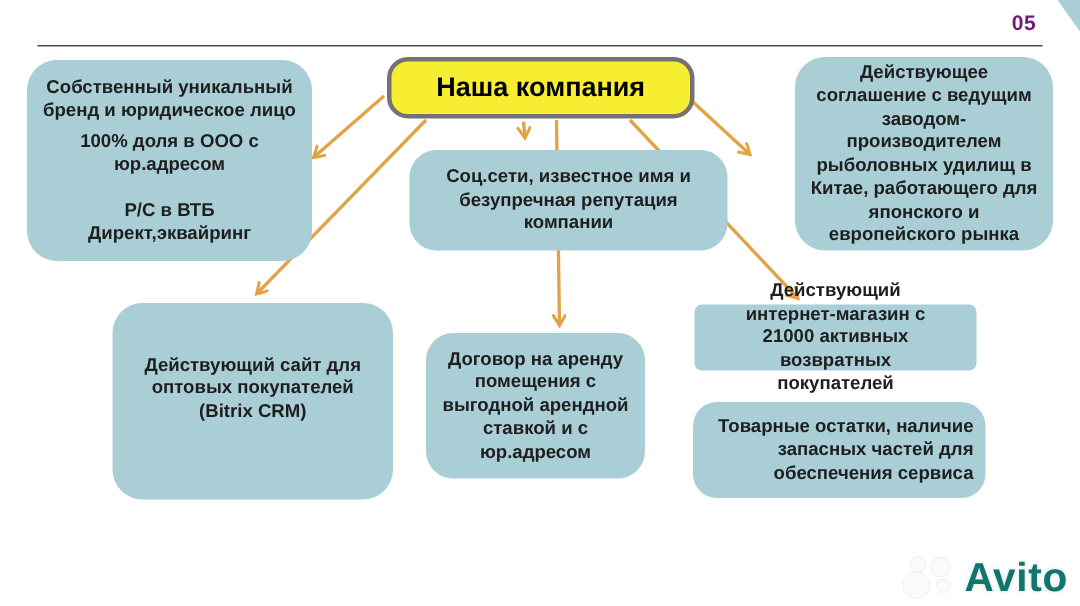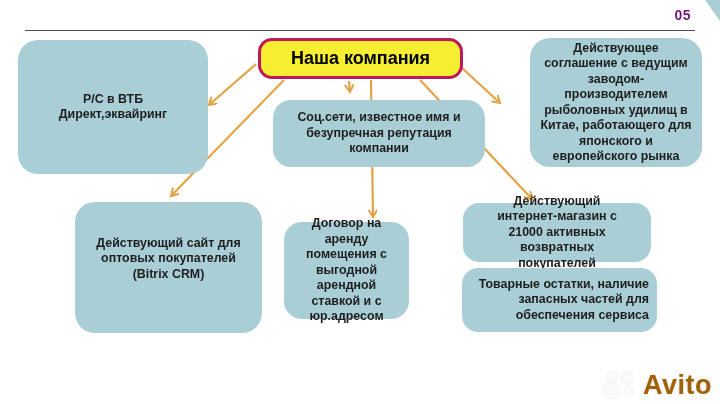--- a/index.html
+++ b/index.html
@@ -17,36 +17,36 @@
     display:flex;flex-direction:column;justify-content:center;align-items:center;
     text-align:center;font-size:12.4px;font-weight:700;line-height:1.25;
     padding:6px 9px;box-sizing:border-box;
   }
   .box p{margin:0;}
   .gap-s{margin-bottom:5px !important;}
   .gap-m{margin-bottom:15px !important;}
   .gap-l{margin-bottom:17px !important;}
   .center-node{
     position:absolute;z-index:3;left:258px;top:38px;width:205px;height:41px;
-    background:#F7EE32;border:3px solid #be185d;border-radius:14px;
+    background:#F7EE32;border:3px solid #737373;border-radius:14px;
     display:flex;align-items:center;justify-content:center;
     font-size:18px;font-weight:700;color:#000;box-sizing:border-box;
   }
   .box-brand{left:18px;top:40px;width:190px;height:134px;}
   .box-social{left:273px;top:100px;width:212px;height:67px;border-radius:18px;}
   .box-factory{left:530px;top:38px;width:172px;height:129px;}
   .box-site{left:75px;top:202px;width:187px;height:131px;}
-  .box-lease{left:284px;top:222px;width:125px;height:97px;border-radius:18px;}
-  .box-shop{left:463px;top:203px;width:188px;height:59px;border-radius:16px;padding:4px 24px;}
+  .box-lease{left:284px;top:222px;width:146px;height:97px;border-radius:18px;}
+  .box-shop{left:463px;top:203px;width:188px;height:44px;border-radius:5px;padding:4px 24px;}
   .box-stock{left:462px;top:268px;width:195px;height:64px;border-radius:16px;padding:4px 8px;text-align:right;}
   .watermark{
     position:absolute;right:8px;bottom:3px;z-index:4;display:flex;align-items:center;gap:3px;
   }
   .watermark .wordmark{
-    font-size:27px;font-weight:700;color:#a16207;letter-spacing:.5px;
+    font-size:27px;font-weight:700;color:#0f766e;letter-spacing:.5px;
     text-shadow:0 0 3px rgba(0,0,0,0.15);
   }
 </style>
 </head>
 <body>
 
 <div class="slide">
 
   <div class="topline"></div>
   <div class="pagenum">05</div>
@@ -66,20 +66,22 @@
       <line x1="371" y1="80" x2="373" y2="217" marker-end="url(#ah)"></line>
       <line x1="420" y1="80" x2="532" y2="199" marker-end="url(#ah)"></line>
     </g>
   </svg>
 
   <div class="center-node">
     <span>Наша компания</span>
   </div>
 
   <div class="box box-brand">
+    <p class="gap-s">Собственный уникальный бренд и юридическое лицо</p>
+    <p class="gap-m">100% доля в ООО с юр.адресом</p>
     <p>Р/С в ВТБ Директ,эквайринг</p>
   </div>
 
   <div class="box box-social">
     <p>Соц.сети, известное имя и безупречная репутация компании</p>
   </div>
 
   <div class="box box-factory">
     <p>Действующее соглашение с ведущим заводом-производителем рыболовных удилищ в Китае, работающего для японского и европейского рынка</p>
   </div>

